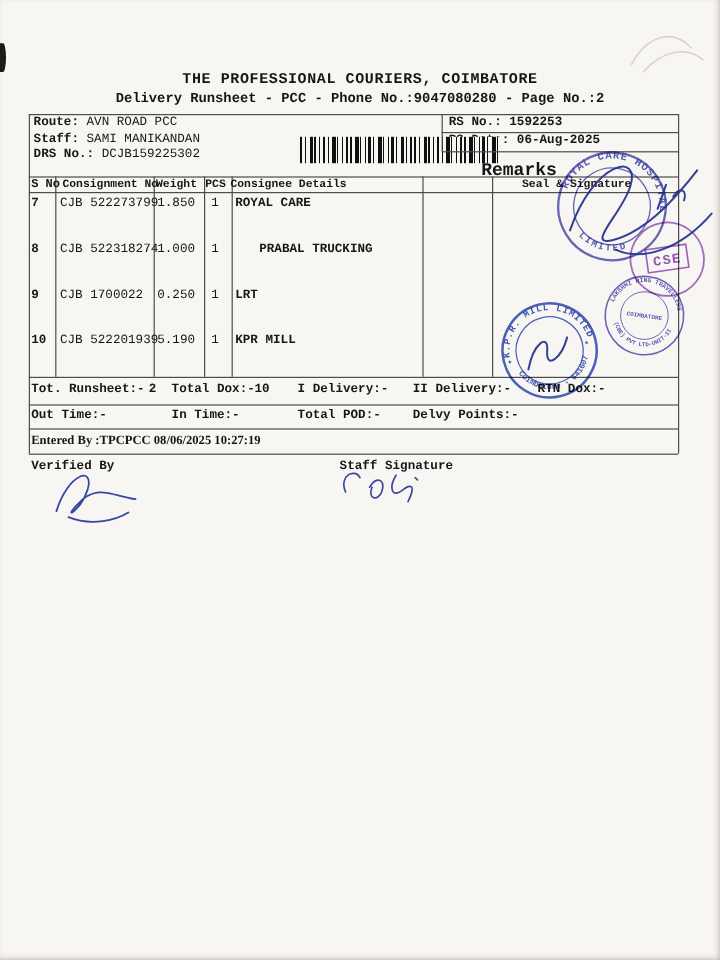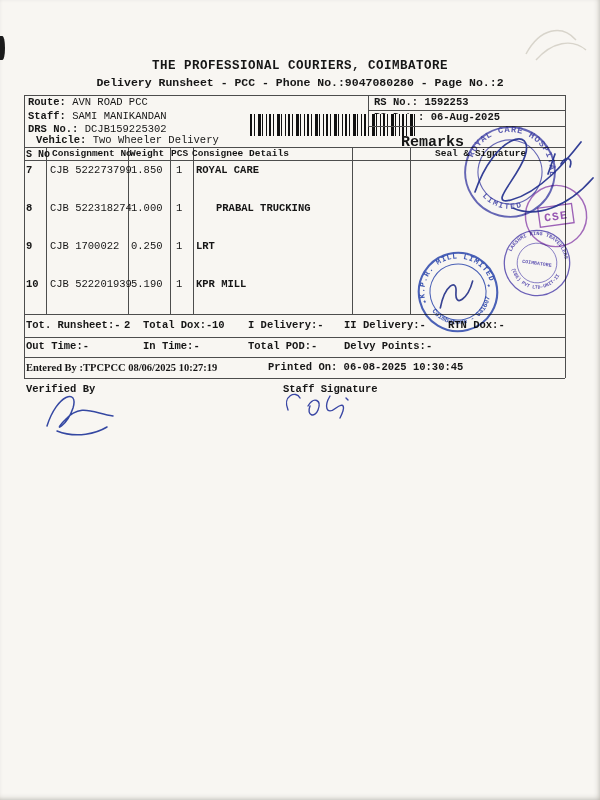--- a/index.html
+++ b/index.html
@@ -31,21 +31,20 @@
   </svg>
 
   <div class="t b center title" style="top:60px;">THE PROFESSIONAL COURIERS, COIMBATORE</div>
   <div class="t b center subtitle" style="top:77px;">Delivery Runsheet - PCC - Phone No.:9047080280 - Page No.:2</div>
 
   <div class="t" style="left:28px;top:97px;"><span class="b">Route:</span> <span>AVN ROAD PCC</span></div>
   <div class="t b" style="left:374px;top:97px;">RS No.: 1592253</div>
   <div class="t" style="left:28px;top:111px;"><span class="b">Staff:</span> <span>SAMI MANIKANDAN</span></div>
   <div class="t b" style="left:374px;top:112px;">RS Date: 06-Aug-2025</div>
   <div class="t" style="left:28px;top:124px;"><span class="b">DRS No.:</span> <span>DCJB159225302</span></div>
-  <div class="t" style="left:36px;top:135px;"><span class="b">Vehicle:</span> <span>Two Wheeler Delivery</span></div>
 
   <div class="barcode"></div>
 
   <div class="hline" style="left:24px;top:95px;width:541px;"></div>
   <div class="hline" style="left:368px;top:110px;width:197px;"></div>
   <div class="hline" style="left:368px;top:126px;width:197px;"></div>
   <div class="hline" style="left:24px;top:147px;width:541px;"></div>
   <div class="hline" style="left:24px;top:160px;width:541px;"></div>
   <div class="hline" style="left:24px;top:314px;width:541px;"></div>
   <div class="hline" style="left:24px;top:337px;width:541px;"></div>
@@ -105,21 +104,20 @@
   <div class="t b" style="left:248px;top:320px;">I Delivery:-</div>
   <div class="t b" style="left:344px;top:320px;">II Delivery:-</div>
   <div class="t b" style="left:448px;top:320px;">RTN Dox:-</div>
 
   <div class="t b" style="left:26px;top:341px;">Out Time:-</div>
   <div class="t b" style="left:143px;top:341px;">In Time:-</div>
   <div class="t b" style="left:248px;top:341px;">Total POD:-</div>
   <div class="t b" style="left:344px;top:341px;">Delvy Points:-</div>
 
   <div class="t b" style="left:26px;top:362px;font-family:Liberation Serif, serif;">Entered By :TPCPCC 08/06/2025 10:27:19</div>
-  <div class="t b" style="left:268px;top:362px;">Printed On: 06-08-2025 10:30:45</div>
 
   <div class="t b" style="left:26px;top:384px;">Verified By</div>
   <div class="t b" style="left:283px;top:384px;">Staff Signature</div>
 
   <svg class="stamp" style="left:462px;top:124px;width:96px;height:96px;transform:rotate(14deg);" viewBox="0 0 120 120">
     <defs>
       <path id="rcTop" d="M 10,60 A 50,50 0 0 1 110,60"></path>
       <path id="rcBot" d="M 14,60 A 46,46 0 0 0 106,60"></path>
     </defs>
     <g fill="none" stroke="#4345ae" opacity="0.8">

